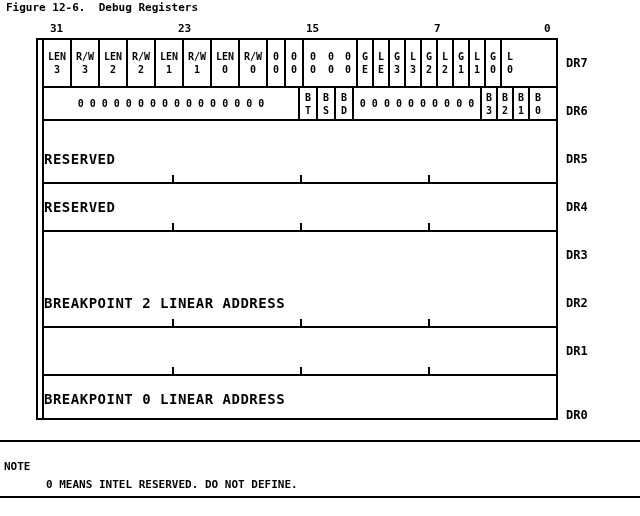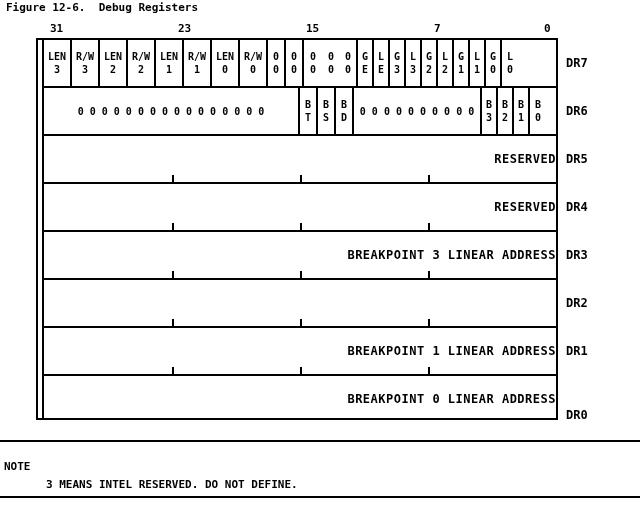--- a/index.html
+++ b/index.html
@@ -106,26 +106,25 @@
   
   .widerow {
     position: relative;
     height: 100%;
   }
   .widerow .cap {
     position: absolute;
     left: 0; right: 0;
     top: 50%;
     transform: translateY(-50%);
-    text-align: right;
-    font-size: 12px;
+    text-align: left;
+    font-size: 14px;
     font-weight: bold;
     letter-spacing: 0.5px;
     white-space: pre;
-    padding-left: 28px;
   }
   
   .tick {
     position: absolute;
     bottom: -2px;
     width: 2px;
     height: 9px;
     background: #000;
   }
 
@@ -279,21 +278,21 @@
           <span class="t">G</span>
           <span class="b">0</span>
         </div>
         <div class="cell nb" style="width:16px;">
           <span class="t">L</span>
           <span class="b">0</span>
         </div>
       </div>
     </div>
 
-    <div class="row" style="top:48px; height:48px;">
+    <div class="row" style="top:48px; height:33px;">
       <div class="cellrow">
         <div class="cell" style="width:256px;">
           <span class="b">0 0 0 0 0 0 0 0 0 0 0 0 0 0 0 0</span>
         </div>
         <div class="cell" style="width:18px;">
           <span class="t">B</span>
           <span class="b">T</span>
         </div>
         <div class="cell" style="width:18px;">
           <span class="t">B</span>
@@ -336,40 +335,32 @@
 
     <div class="row" style="top:144px; height:48px;">
       <div class="widerow">
         <span class="cap">RESERVED</span>
         <span class="tick" style="left:128px;"></span>
         <span class="tick" style="left:256px;"></span>
         <span class="tick" style="left:384px;"></span>
       </div>
     </div>
 
-    <div class="row" style="top:192px; height:48px;">
-      <div class="widerow">
-        <span class="cap">BREAKPOINT 3 LINEAR ADDRESS</span>
+
+    <div class="row" style="top:240px; height:48px;">
+      <div class="widerow">
+        <span class="cap">BREAKPOINT 2 LINEAR ADDRESS</span>
         <span class="tick" style="left:128px;"></span>
         <span class="tick" style="left:256px;"></span>
         <span class="tick" style="left:384px;"></span>
       </div>
     </div>
 
-    <div class="row" style="top:240px; height:48px;">
-      <div class="widerow">
-        <span class="tick" style="left:128px;"></span>
-        <span class="tick" style="left:256px;"></span>
-        <span class="tick" style="left:384px;"></span>
-      </div>
-    </div>
-
     <div class="row" style="top:288px; height:48px;">
       <div class="widerow">
-        <span class="cap">BREAKPOINT 1 LINEAR ADDRESS</span>
         <span class="tick" style="left:128px;"></span>
         <span class="tick" style="left:256px;"></span>
         <span class="tick" style="left:384px;"></span>
       </div>
     </div>
 
     <div class="row" style="top:336px; height:46px;">
       <div class="widerow">
         <span class="cap">BREAKPOINT 0 LINEAR ADDRESS</span>
       </div>
@@ -384,14 +375,14 @@
   <span class="reglabel" style="top:114px;">DR5</span>
   <span class="reglabel" style="top:162px;">DR4</span>
   <span class="reglabel" style="top:210px;">DR3</span>
   <span class="reglabel" style="top:258px;">DR2</span>
   <span class="reglabel" style="top:306px;">DR1</span>
   <span class="reglabel" style="top:362px;margin-top:8px;">DR0</span>
 </div>
 
 <div class="notebox">
   <span class="note-title">NOTE</span>
-  <span class="note-text">3 MEANS INTEL RESERVED. DO NOT DEFINE.</span>
+  <span class="note-text">0 MEANS INTEL RESERVED. DO NOT DEFINE.</span>
 </div>
 
 </body></html>

